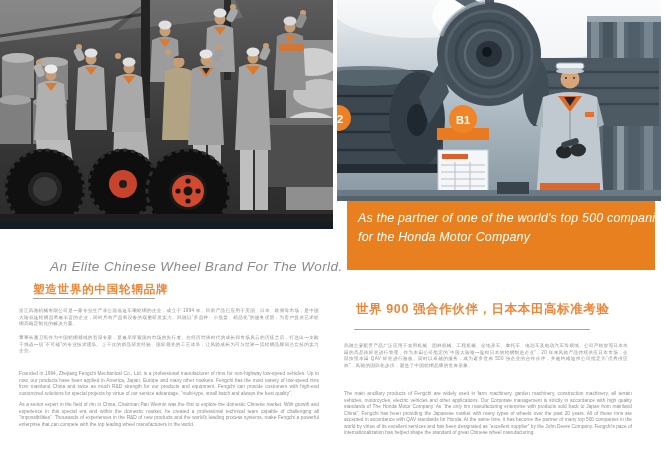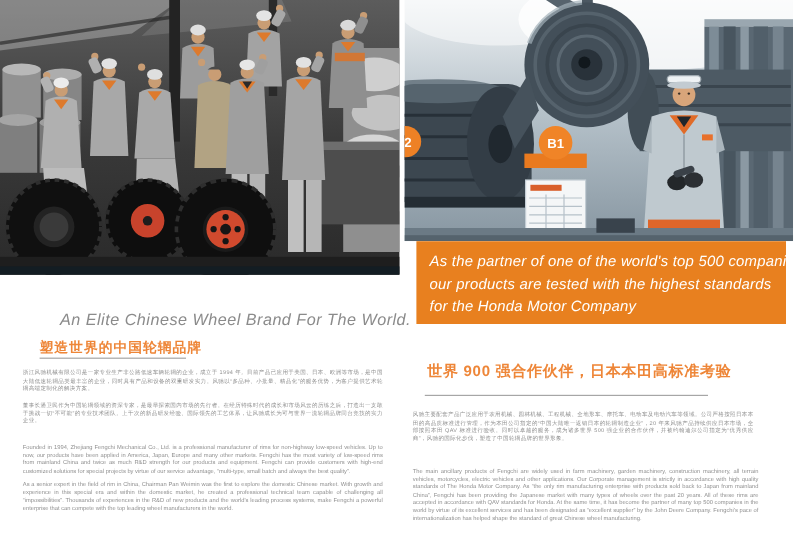--- a/index.html
+++ b/index.html
@@ -327,21 +327,20 @@
         </g>
 
         <rect x="0" y="190" width="324" height="11" fill="#6b7a85"></rect>
         <rect x="0" y="196" width="324" height="5" fill="#55636d"></rect>
         <rect x="160" y="182" width="32" height="12" fill="#39434c"></rect>
       </svg>
     </figure>
 
     <div class="banner">
       <div class="banner-line">As the partner of one of the world's top 500 companies,</div>
-      <div class="banner-line">our products are tested with the highest standards</div>
       <div class="banner-line">for the Honda Motor Company</div>
     </div>
 
     <h2 class="heading-zh-right">世界 900 强合作伙伴，日本本田高标准考验</h2>
     <div class="rule rule-right"></div>
 
     <p class="body-text body-zh rp-zh">风驰主要配套产品广泛应用于农用机械、园林机械、工程机械、全地形车、摩托车、电动车及电动汽车等领域。公司严格按照日本本田的高品质标准进行管理，作为本田公司指定的“中国大陆唯一返销日本的轮辋制造企业”，20 年来风驰产品持续供应日本市场，全部按照本田 QAV 标准进行验收。同时以卓越的服务，成为诸多世界 500 强企业的合作伙伴，并被约翰迪尔公司指定为“优秀供应商”，风驰的国际化步伐，塑造了中国轮辋品牌的世界形象。</p>
     <p class="body-text body-en rp-en">The main ancillary products of Fengchi are widely used in farm machinery, garden machinery, construction machinery, all terrain vehicles, motorcycles, electric vehicles and other applications. Our Corporate management is strictly in accordance with high quality standards of The Honda Motor Company. As “the only rim manufacturing enterprise with products sold back to Japan from mainland China”, Fengchi has been providing the Japanese market with many types of wheels over the past 20 years. All of these rims are accepted in accordance with QAV standards for Honda. At the same time, it has become the partner of many top 500 companies in the world by virtue of its excellent services and has been designated as “excellent supplier” by the John Deere Company. Fengchi's pace of internationalization has helped shape the standard of great Chinese wheel manufacturing.</p>
   </section>
 

